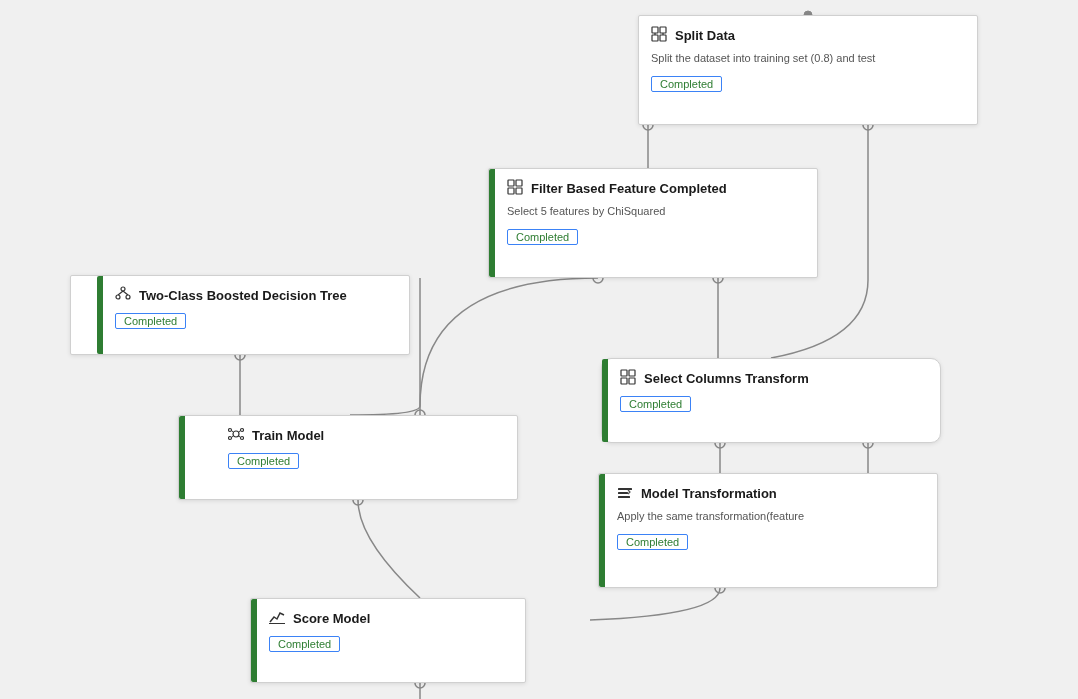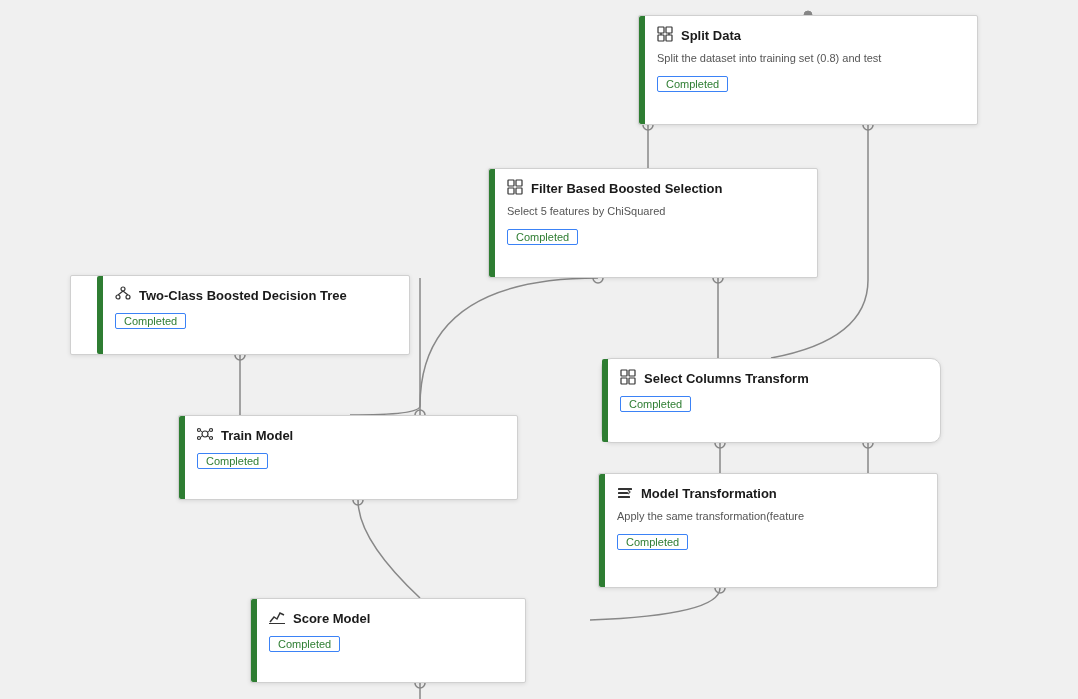--- a/index.html
+++ b/index.html
@@ -119,21 +119,21 @@
     <path d="M 420 683 L 420 699" fill="none" stroke="#888" stroke-width="1.5"></path>
     <circle cx="420" cy="683" r="5" fill="none" stroke="#888" stroke-width="1.5"></circle>
 
     <defs>
       <marker id="arrow" markerWidth="6" markerHeight="6" refX="3" refY="3" orient="auto">
         <path d="M0,0 L6,3 L0,6 Z" fill="#888"></path>
       </marker>
     </defs>
   </svg>
 
-  <div class="node" style="left:638px; top:15px; width:340px; min-height:110px;">
+  <div class="node" style="left:638px; top:15px; width:340px; min-height:110px;flex-direction:column;">
     <div class="node-accent"></div>
     <div class="node-content">
       <div class="node-header">
         <span class="node-icon">
           <svg width="16" height="16" viewBox="0 0 16 16" fill="none" xmlns="http://www.w3.org/2000/svg">
             <rect x="1" y="1" width="6" height="6" rx="0.5" stroke="#333" stroke-width="1.2"></rect>
             <rect x="9" y="1" width="6" height="6" rx="0.5" stroke="#333" stroke-width="1.2"></rect>
             <rect x="1" y="9" width="6" height="6" rx="0.5" stroke="#333" stroke-width="1.2"></rect>
             <rect x="9" y="9" width="6" height="6" rx="0.5" stroke="#333" stroke-width="1.2"></rect>
             <line x1="4" y1="7" x2="4" y2="9" stroke="#333" stroke-width="1.2"></line>
@@ -152,21 +152,21 @@
     <div class="node-content">
       <div class="node-header">
         <span class="node-icon">
           <svg width="16" height="16" viewBox="0 0 16 16" fill="none" xmlns="http://www.w3.org/2000/svg">
             <rect x="1" y="1" width="6" height="6" rx="0.5" stroke="#333" stroke-width="1.2"></rect>
             <rect x="9" y="1" width="6" height="6" rx="0.5" stroke="#333" stroke-width="1.2"></rect>
             <rect x="1" y="9" width="6" height="6" rx="0.5" stroke="#333" stroke-width="1.2"></rect>
             <rect x="9" y="9" width="6" height="6" rx="0.5" stroke="#333" stroke-width="1.2"></rect>
           </svg>
         </span>
-        <span class="node-title">Filter Based Boosted Selection</span>
+        <span class="node-title">Filter Based Feature Completed</span>
       </div>
       <div class="node-desc">Select 5 features by ChiSquared</div>
       <span class="node-status">Completed</span>
     </div>
   </div>
 
   <div class="node" style="left:70px; top:275px; width:340px; min-height:80px;padding-left:26px;">
     <div class="node-accent"></div>
     <div class="node-content">
       <div class="node-header">
@@ -196,21 +196,21 @@
             <rect x="1" y="9" width="6" height="6" rx="0.5" stroke="#333" stroke-width="1.2"></rect>
             <rect x="9" y="9" width="6" height="6" rx="0.5" stroke="#333" stroke-width="1.2"></rect>
           </svg>
         </span>
         <span class="node-title">Select Columns Transform</span>
       </div>
       <span class="node-status">Completed</span>
     </div>
   </div>
 
-  <div class="node" style="left:178px; top:415px; width:340px; min-height:85px;">
+  <div class="node" style="left:178px; top:415px; width:340px; min-height:85px;gap:31px;">
     <div class="node-accent"></div>
     <div class="node-content">
       <div class="node-header">
         <span class="node-icon">
           <svg width="16" height="16" viewBox="0 0 16 16" fill="none" xmlns="http://www.w3.org/2000/svg">
             <circle cx="8" cy="8" r="3" stroke="#333" stroke-width="1.2"></circle>
             <circle cx="2" cy="4" r="1.5" stroke="#333" stroke-width="1.2"></circle>
             <circle cx="14" cy="4" r="1.5" stroke="#333" stroke-width="1.2"></circle>
             <circle cx="2" cy="12" r="1.5" stroke="#333" stroke-width="1.2"></circle>
             <circle cx="14" cy="12" r="1.5" stroke="#333" stroke-width="1.2"></circle>

